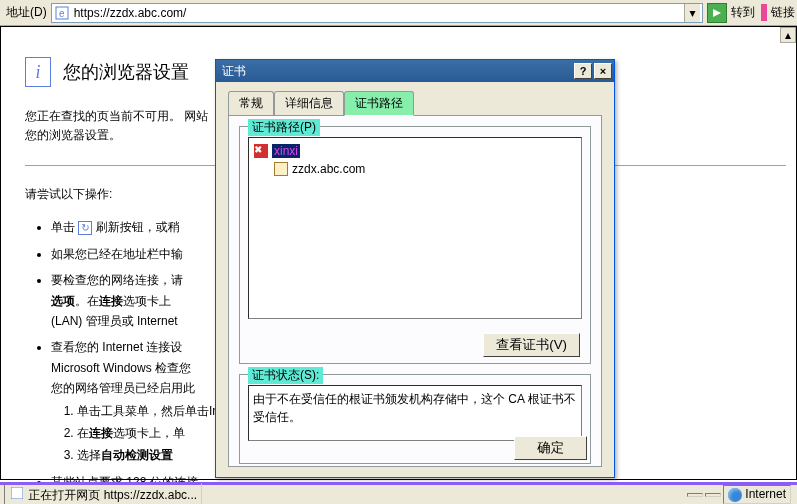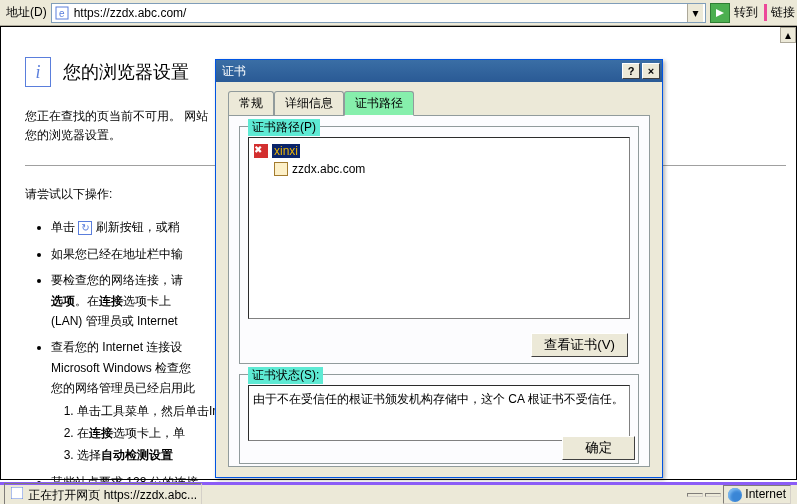--- a/index.html
+++ b/index.html
@@ -37,21 +37,21 @@
     font-size: 11px;
   }
   .addr-text { flex: 1; padding-left: 4px; }
   .addr-drop { width: 16px; text-align: center; background: #ece9d8; border-left:1px solid #aca899; height:18px; line-height:18px;}
   .go-btn {
     width: 20px; height: 20px; margin-left: 4px;
     background: #4caf50; border:1px solid #2e7d32;
     display:flex; align-items:center; justify-content:center; color:#fff;
   }
   .goto-text { margin-left: 4px; }
-  .right-edge { margin-left: 6px; border-left:3px solid #ec4899; padding-left:4px;}
+  .right-edge { margin-left: 6px; border-left:6px solid #ec4899; padding-left:4px;}
   .page {
     position: relative;
     height: 454px;
     background: #fff;
     border: 1px solid #000;
   }
   .scroll-up {
     position:absolute; right:0; top:0; width:16px; height:16px;
     background:#ece9d8; border:1px solid #aca899; text-align:center; line-height:14px;
   }
@@ -74,21 +74,21 @@
   .small-icon {
     display:inline-block; width:14px; height:14px; border:1px solid #5a7edc;
     vertical-align:middle; font-size:10px; text-align:center; line-height:12px;
     color:#5a7edc;
   }
 
   
   .dialog {
     position: absolute;
     left: 215px; top: 59px;
-    width: 448px; height: 419px;
+    width: 400px; height: 419px;
     background: #ece9d8;
     border: 1px solid #0054e3;
     box-shadow: 2px 2px 4px rgba(0,0,0,0.3);
   }
   .titlebar {
     height: 22px;
     background: linear-gradient(#3a6ea5, #2a5a95);
     color: #fff;
     display: flex; align-items: center;
     padding-left: 6px;
@@ -129,21 +129,21 @@
     background: #5eead4; padding: 0 4px;
   }
   .tree-box {
     background:#fff; border:1px inset #808080;
     height: 182px; padding:4px;
   }
   .tree-row { display:flex; align-items:center; height:18px;}
   .tree-icn { width:16px; height:16px; display:inline-flex; align-items:center; justify-content:center; margin-right:3px;}
   .red-x { background:#d32f2f; color:#fff; font-size:10px; width:14px;height:14px;}
   .cert-ok { width:14px;height:14px; border:1px solid #a37b2e; background:#fdf0c8;}
-  .highlight { background:#0a246a; color:#eab308; padding:0 2px;}
+  .highlight { background:#0a246a; color:#d946ef; padding:0 2px;}
   .view-btn {
     position:absolute; right:10px; bottom:6px;
     padding: 2px 12px;
     background:#ece9d8; border:1px solid #404040;
     border-top-color:#fff; border-left-color:#fff;margin-top:24px;
   }
   .fs-path { height: 238px; margin-bottom:10px;}
   .fs-status { height: 90px;}
   .status-box {
     background:#fff; border:1px inset #808080; height:56px; padding:4px; line-height:1.5;

